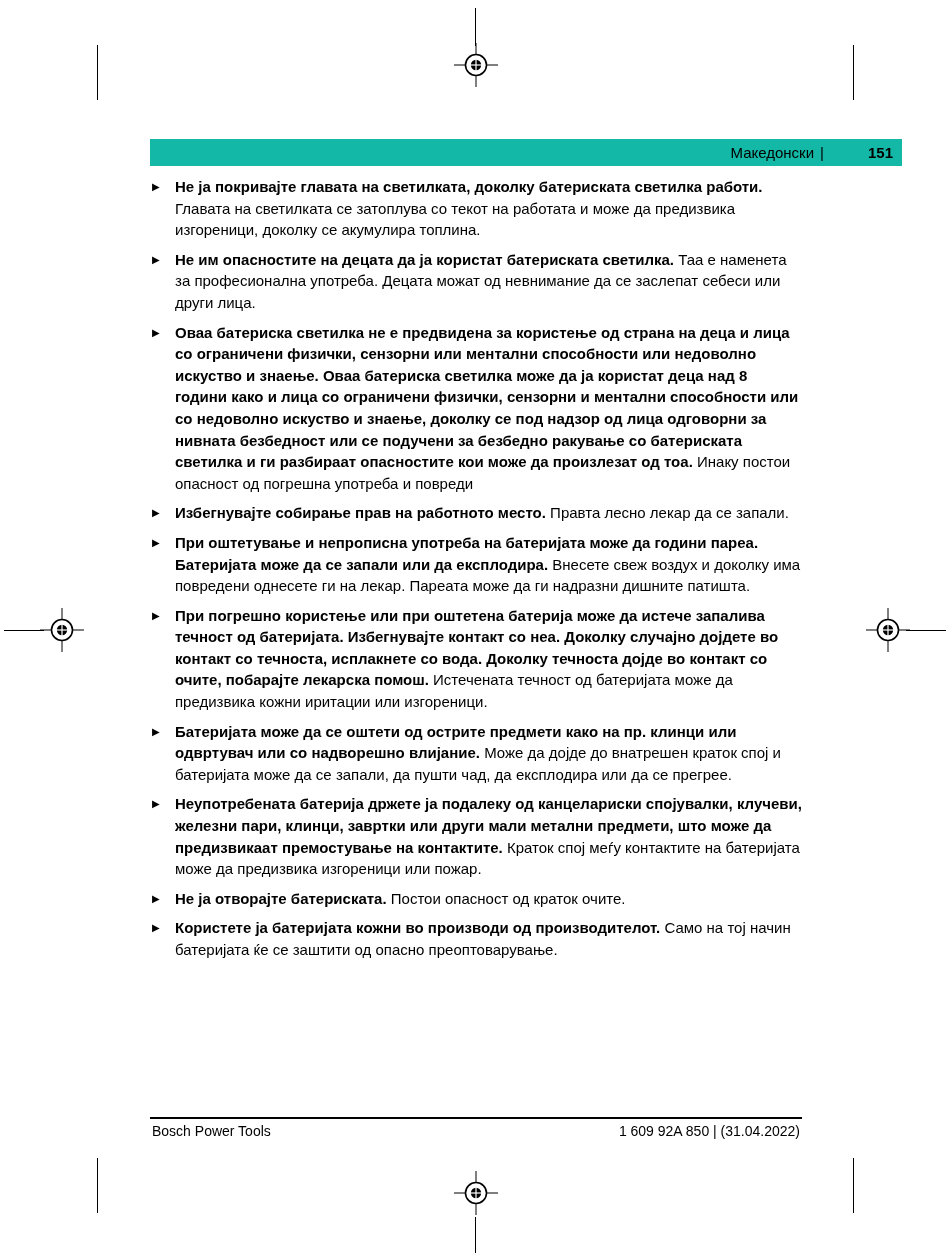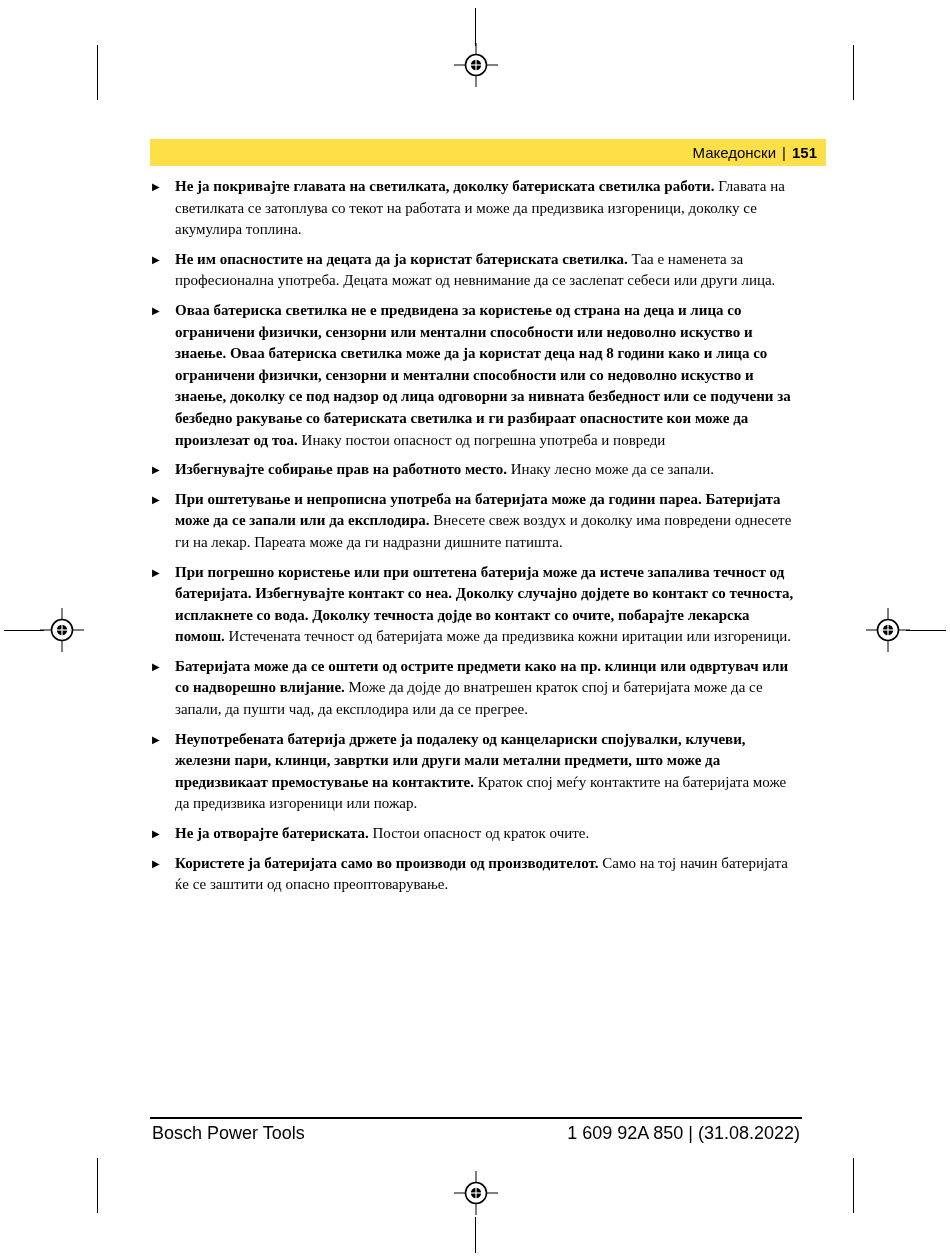--- a/index.html
+++ b/index.html
@@ -11,46 +11,46 @@
   .sheet { position:absolute; inset:0; background:#fff; }
 
   
   .mark { position:absolute; background:#000; }
   .mark.v { width:1px; }
   .mark.h { height:1px; }
   .reg { position:absolute; }
 
   
   .header-bar {
-    position:absolute; left:150px; top:139px; width:676px; height:27px;
-    background:#fde047; display:flex; align-items:center; justify-content:flex-end;
+    position:absolute; left:150px; top:139px; width:752px; height:27px;
+    background:#14b8a6; display:flex; align-items:center; justify-content:flex-end;
     padding-right:9px; font-size:15px;
   }
   .header-bar .sep { margin:0 6px; font-weight:400; }
-  .header-bar .pagenum { font-weight:700; }
+  .header-bar .pagenum { font-weight:700;margin-left:38px; }
 
   
   .content {
     position:absolute; left:152px; top:176px; width:650px;
     font-size:15px; line-height:21.6px; color:#000;
   }
   .bullet { display:flex; margin-bottom:8px; }
   .bullet .marker {
     flex:0 0 23px; font-size:10px; line-height:21.6px; color:#000;
   }
-  .bullet p { flex:1;font-family:Liberation Serif, serif; }
+  .bullet p { flex:1; }
   .bullet strong { font-weight:700; }
 
   
   .footer-rule {
     position:absolute; left:150px; top:1117px; width:652px; height:2px; background:#000;
   }
   .footer-text {
     position:absolute; left:150px; top:1123px; width:652px;
-    display:flex; justify-content:space-between; font-size:18px; padding:0 2px;
+    display:flex; justify-content:space-between; font-size:14px; padding:0 2px;
   }
 </style>
 </head>
 <body>
 
 <div class="sheet">
 
   <div class="mark v" style="left:475px; top:8px;  height:38px;"></div>
   <div class="mark v" style="left:97px;  top:45px; height:55px;"></div>
   <div class="mark v" style="left:853px; top:45px; height:55px;"></div>
@@ -125,21 +125,21 @@
       <p>
         <strong>Оваа батериска светилка не е предвидена за користење од страна на деца и лица со ограничени физички, сензорни или ментални способности или недоволно искуство и знаење. Оваа батериска светилка може да ја користат деца над 8 години како и лица со ограничени физички, сензорни и ментални способности или со недоволно искуство и знаење, доколку се под надзор од лица одговорни за нивната безбедност или се подучени за безбедно ракување со батериската светилка и ги разбираат опасностите кои може да произлезат од тоа.</strong>
         <span>Инаку постои опасност од погрешна употреба и повреди</span>
       </p>
     </div>
 
     <div class="bullet">
       <span class="marker">▶</span>
       <p>
         <strong>Избегнувајте собирање прав на работното место.</strong>
-        <span>Инаку лесно може да се запали.</span>
+        <span>Правта лесно лекар да се запали.</span>
       </p>
     </div>
 
     <div class="bullet">
       <span class="marker">▶</span>
       <p>
         <strong>При оштетување и непрописна употреба на батеријата може да години пареа. Батеријата може да се запали или да експлодира.</strong>
         <span>Внесете свеж воздух и доколку има повредени однесете ги на лекар. Пареата може да ги надразни дишните патишта.</span>
       </p>
     </div>
@@ -172,26 +172,26 @@
       <span class="marker">▶</span>
       <p>
         <strong>Не ја отворајте батериската.</strong>
         <span>Постои опасност од краток очите.</span>
       </p>
     </div>
 
     <div class="bullet">
       <span class="marker">▶</span>
       <p>
-        <strong>Користете ја батеријата само во производи од производителот.</strong>
+        <strong>Користете ја батеријата кожни во производи од производителот.</strong>
         <span>Само на тој начин батеријата ќе се заштити од опасно преоптоварување.</span>
       </p>
     </div>
 
   </div>
 
   <div class="footer-rule"></div>
   <div class="footer-text">
     <span>Bosch Power Tools</span>
-    <span>1 609 92A 850 | (31.08.2022)</span>
+    <span>1 609 92A 850 | (31.04.2022)</span>
   </div>
 
 </div>
 
 </body></html>

